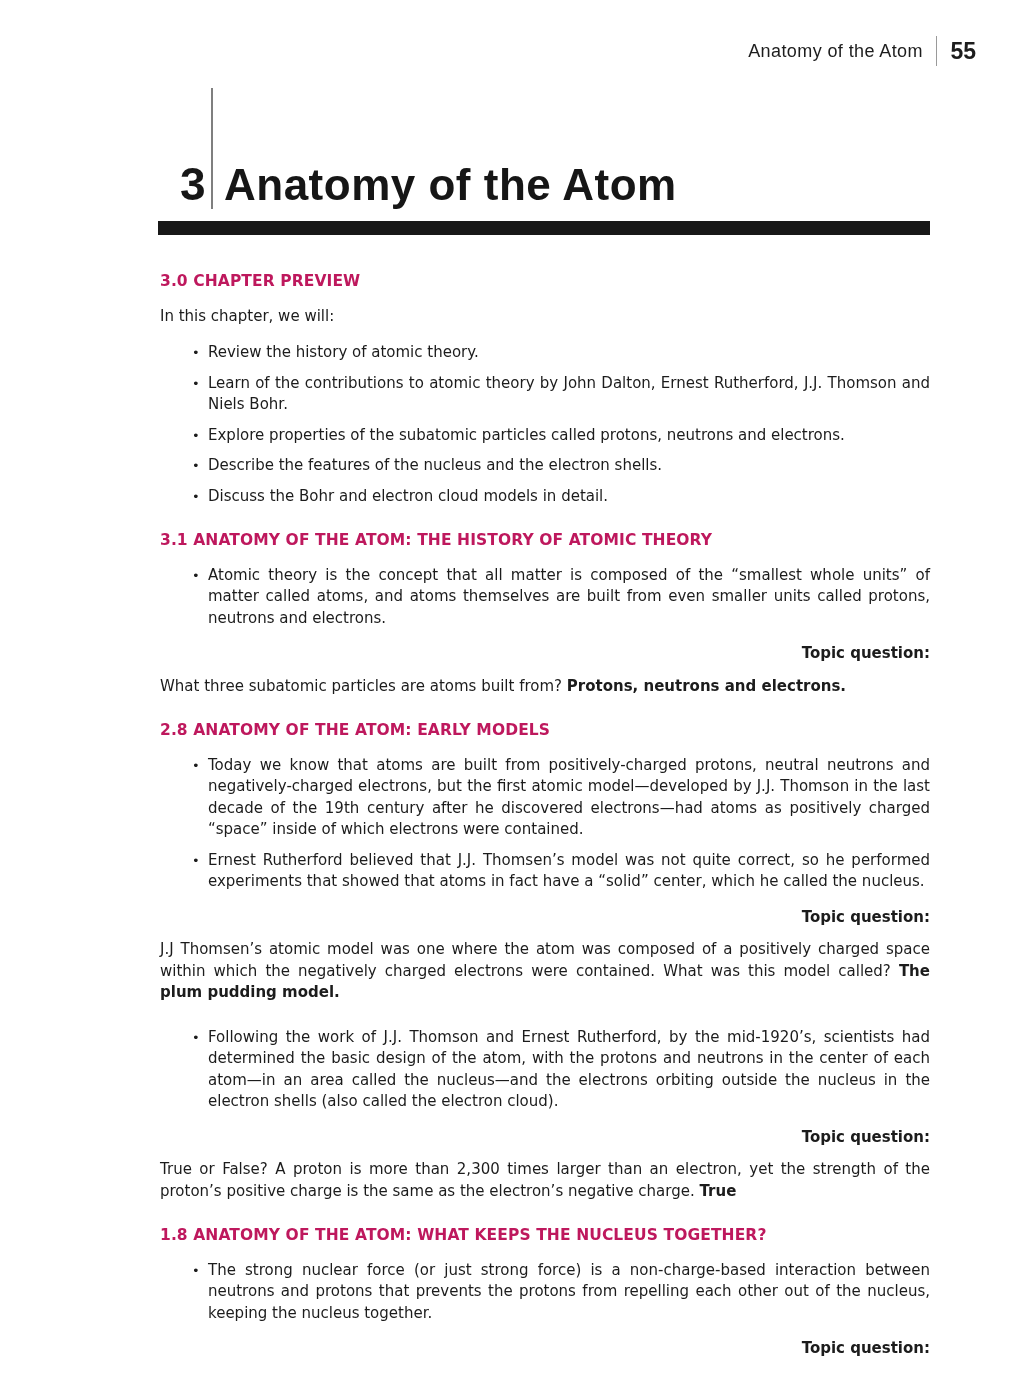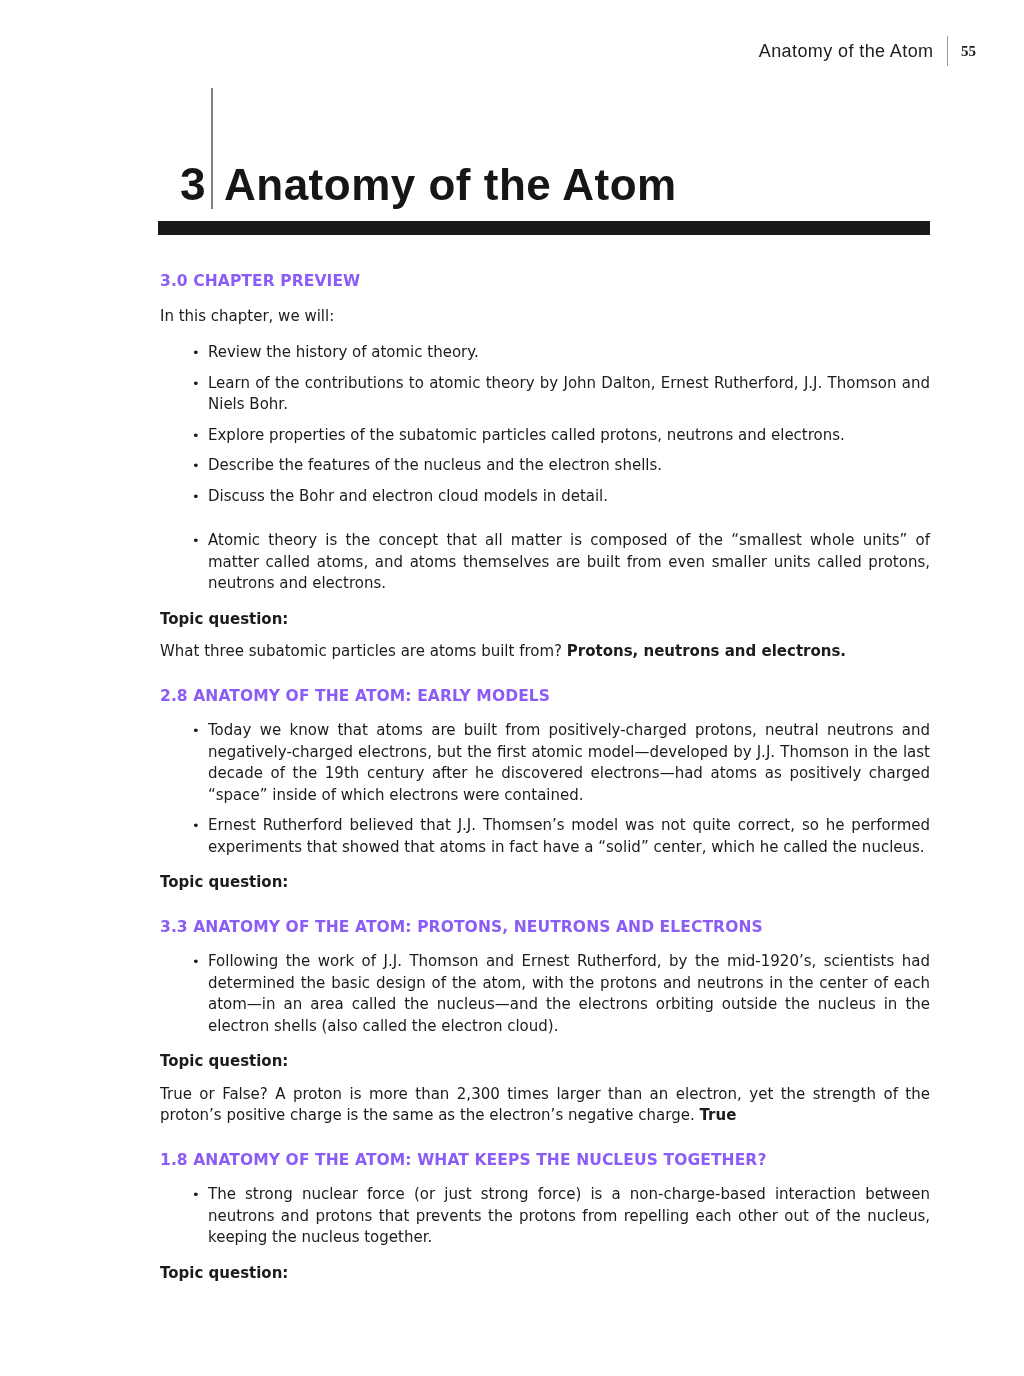--- a/index.html
+++ b/index.html
@@ -23,21 +23,21 @@
     align-items: center;
     font-family: "Liberation Sans", sans-serif;
     color: #1d1d1d;
   }
   .rh-title { font-size: 18px; letter-spacing: 0.4px; }
   .rh-divider {
     width: 1.5px; height: 30px;
     background: #9a9a9a;
     margin: 0 13px;
   }
-  .rh-page { font-size: 15px; font-weight: 700; font-family: Liberation Serif, serif; }
+  .rh-page { font-size: 23px; font-weight: 700; }
 
   
   .chapter-head {
     position: relative;
     height: 119px;
     margin: 88px 0 0 160px;
   }
   .ch-num {
     position: absolute; left: 20px; bottom: 0;
     font-family: "Liberation Sans", sans-serif;
@@ -70,29 +70,29 @@
     font-size: 15px;
     line-height: 21.5px;
   }
   .sec { margin-top: 23px; }
   .sec:first-child { margin-top: 0; }
   .sec h2 {
     margin: 0 0 13px;
     font-size: 15.5px;
     font-weight: 700;
     letter-spacing: 0.1px;
-    color: #8b5cf6;
+    color: #be185d;
   }
   .intro { margin: 0 0 15px; }
   ul.bullets { list-style: none; margin: 0; padding: 0 0 0 32px; }
   ul.bullets li { display: flex; margin-bottom: 9px; }
   ul.bullets li:last-child { margin-bottom: 0; }
   .dot { flex: none; width: 16px; font-size: 13px; line-height: 21.5px; }
   .li-text { flex: 1; text-align: justify; }
-  .topic-label { font-weight: 700; margin: 14px 0 11px; }
+  .topic-label { font-weight: 700; margin: 14px 0 11px; text-align: right; }
   .qa { margin: 0; text-align: justify; }
   .answer { font-weight: 700; margin-top: 32px; }
 </style>
 </head>
 <body>
 
 <div class="page">
 
   <div class="running-head">
     <span class="rh-title">Anatomy of the Atom</span>
@@ -130,20 +130,21 @@
             <span class="li-text">Describe the features of the nucleus and the electron shells.</span>
           </li>
         <li>
             <span class="dot">•</span>
             <span class="li-text">Discuss the Bohr and electron cloud models in detail.</span>
           </li>
       </ul>
     </section>
 
     <section class="sec">
+      <h2>3.1 ANATOMY OF THE ATOM: THE HISTORY OF ATOMIC THEORY</h2>
       <ul class="bullets">
         <li>
             <span class="dot">•</span>
             <span class="li-text">Atomic theory is the concept that all matter is composed of the “smallest whole units” of matter called atoms, and atoms themselves are built from even smaller units called protons, neutrons and electrons.</span>
           </li>
       </ul>
       <p class="topic-label">Topic question:</p>
       <p class="qa"><span class="question">What three subatomic particles are atoms built from?</span> <span class="answer">Protons, neutrons and electrons.</span></p>
     </section>
 
@@ -153,24 +154,24 @@
         <li>
             <span class="dot">•</span>
             <span class="li-text">Today we know that atoms are built from positively-charged protons, neutral neutrons and negatively-charged electrons, but the first atomic model—developed by J.J. Thomson in the last decade of the 19th century after he discovered electrons—had atoms as positively charged “space” inside of which electrons were contained.</span>
           </li>
         <li>
             <span class="dot">•</span>
             <span class="li-text">Ernest Rutherford believed that J.J. Thomsen’s model was not quite correct, so he performed experiments that showed that atoms in fact have a “solid” center, which he called the nucleus.</span>
           </li>
       </ul>
       <p class="topic-label">Topic question:</p>
+      <p class="qa"><span class="question">J.J Thomsen’s atomic model was one where the atom was composed of a positively charged space within which the negatively charged electrons were contained. What was this model called?</span> <span class="answer">The plum pudding model.</span></p>
     </section>
 
     <section class="sec">
-      <h2>3.3 ANATOMY OF THE ATOM: PROTONS, NEUTRONS AND ELECTRONS</h2>
       <ul class="bullets">
         <li>
             <span class="dot">•</span>
             <span class="li-text">Following the work of J.J. Thomson and Ernest Rutherford, by the mid-1920’s, scientists had determined the basic design of the atom, with the protons and neutrons in the center of each atom—in an area called the nucleus—and the electrons orbiting outside the nucleus in the electron shells (also called the electron cloud).</span>
           </li>
       </ul>
       <p class="topic-label">Topic question:</p>
       <p class="qa"><span class="question">True or False? A proton is more than 2,300 times larger than an electron, yet the strength of the proton’s positive charge is the same as the electron’s negative charge.</span> <span class="answer">True</span></p>
     </section>
 

